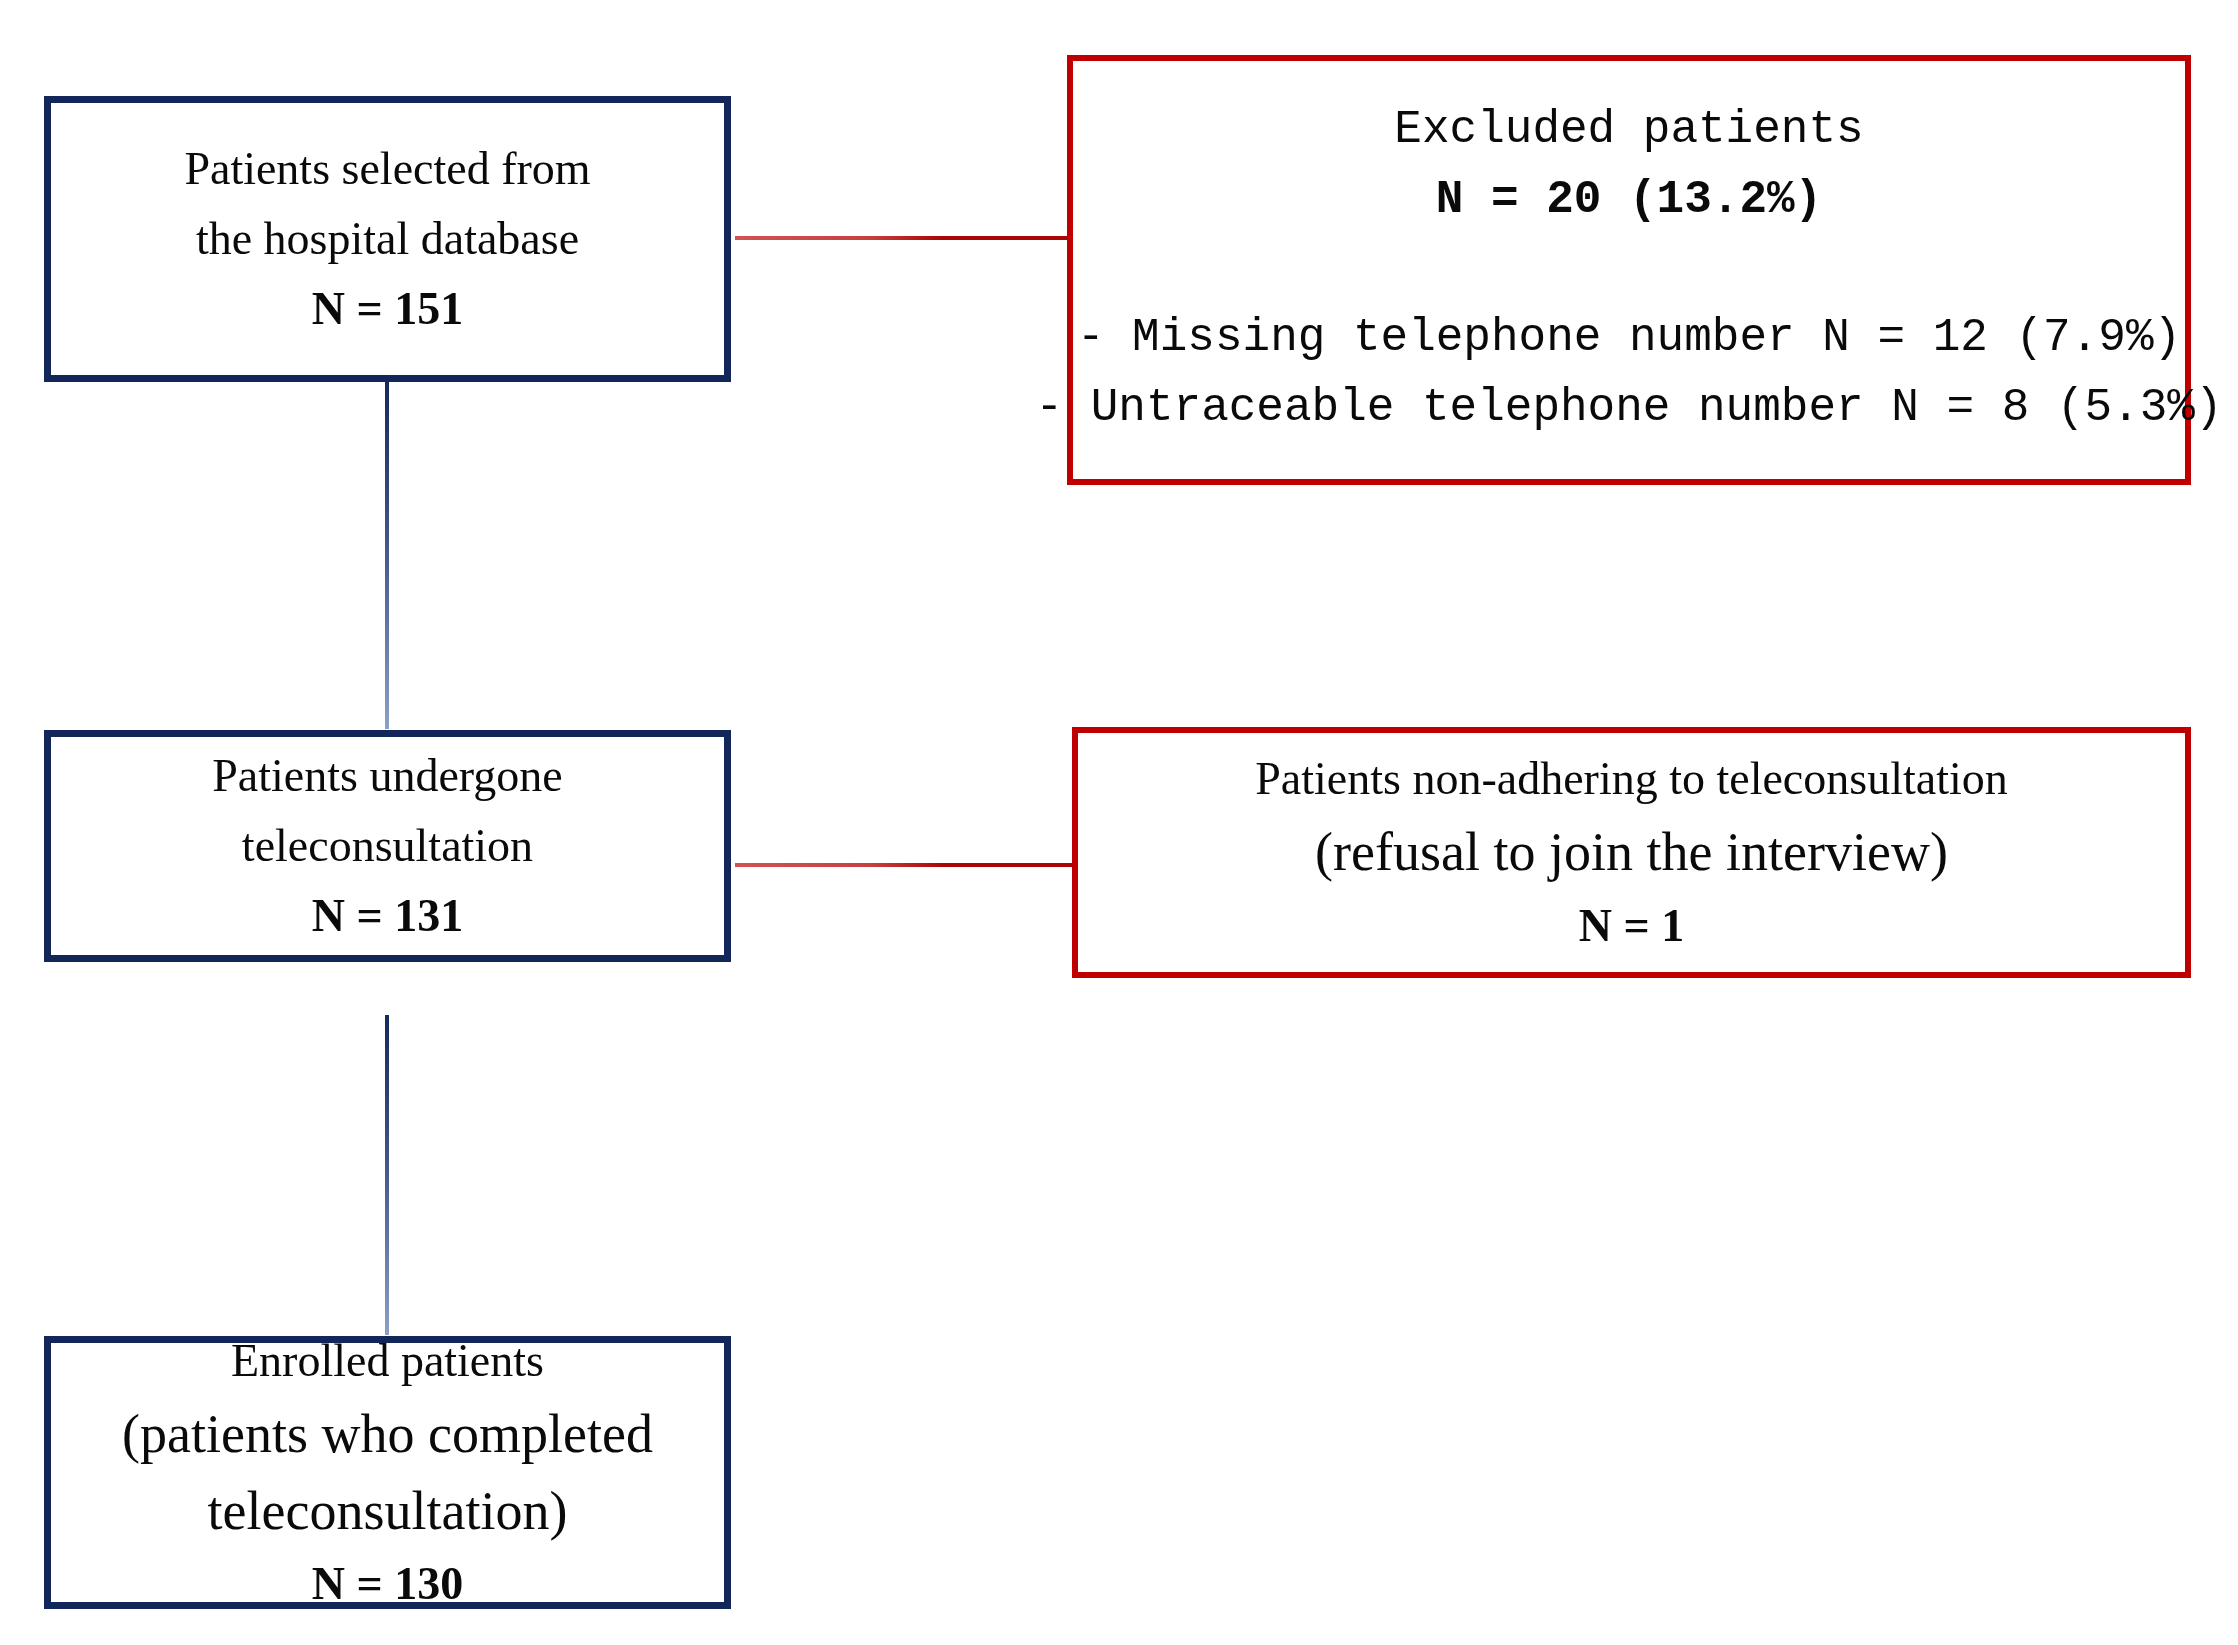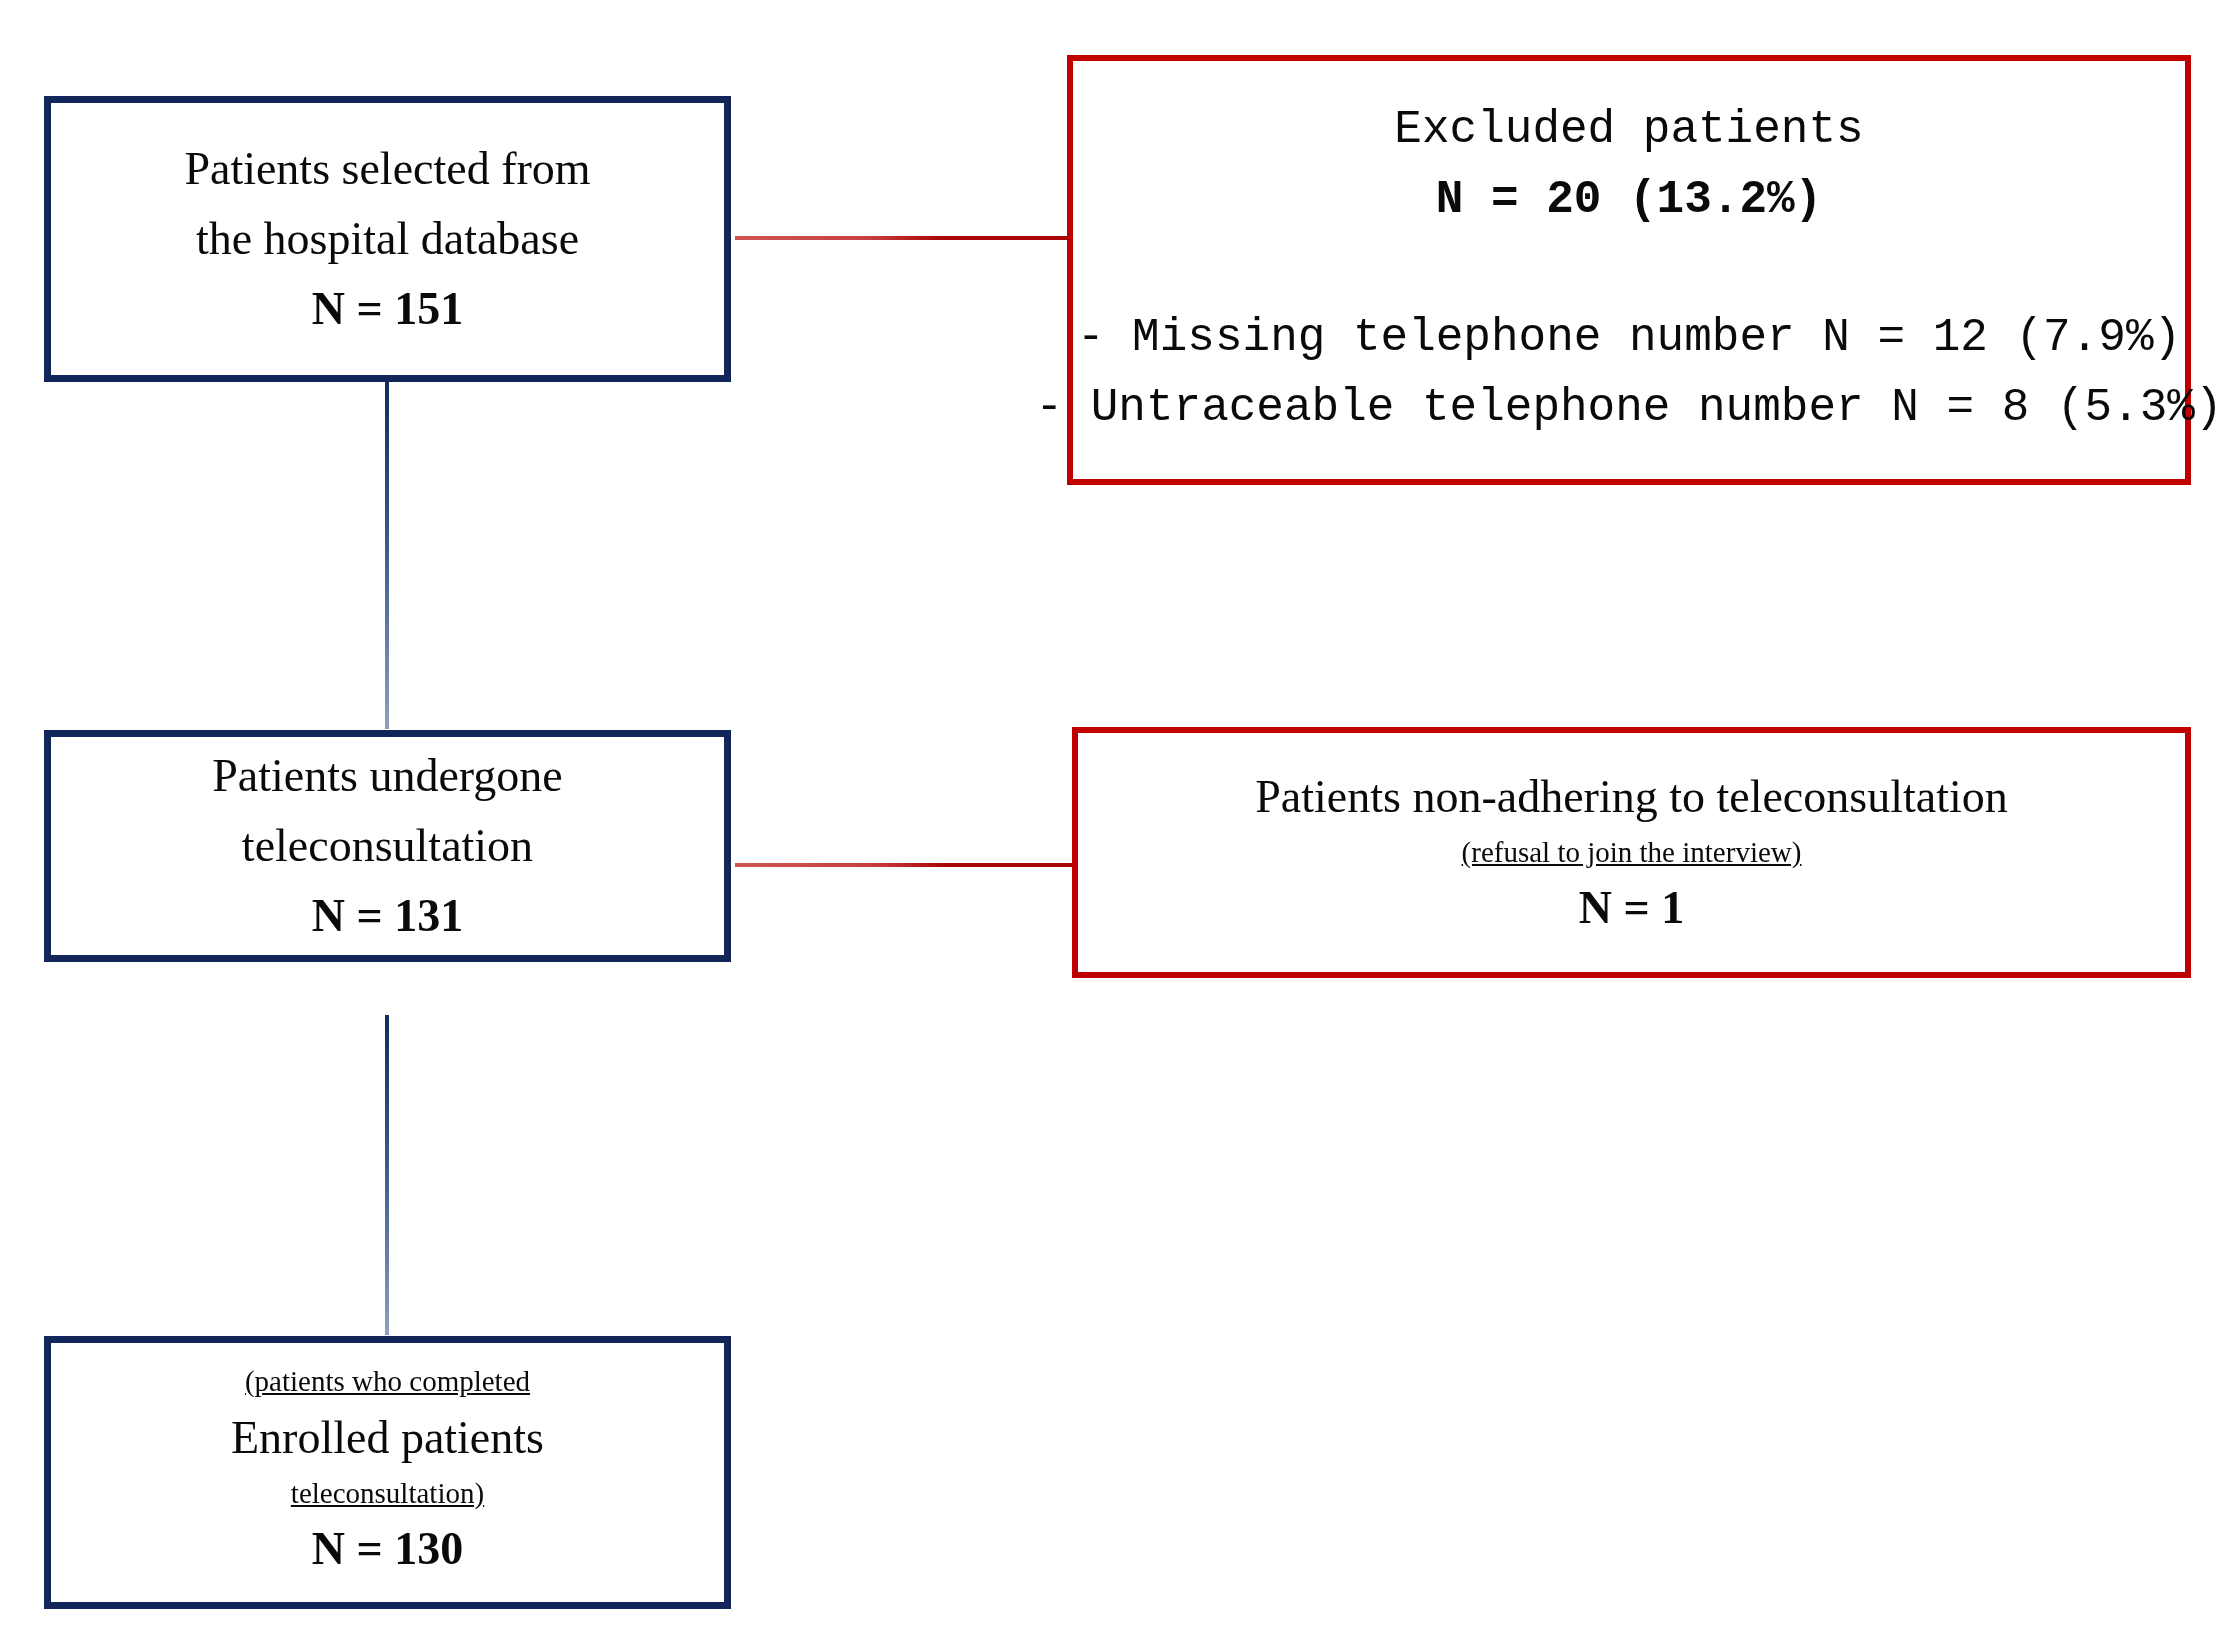--- a/index.html
+++ b/index.html
@@ -36,23 +36,22 @@
   .box.navy { border: 7.5px solid var(--navy); }
   .box.red  { border: 6.1px solid var(--red); }
 
   .line {
     font-size: 46px;
     line-height: 1.52;
     white-space: nowrap;
   }
   .line.bold { font-weight: bold; }
   .line.small {
-    font-size: 29px;
+    font-size: 54px;
     line-height: 1.42;
-    text-decoration: underline;
   }
   .gap { height: 68px; }
 
   #box-selected   { left: 44px;   top: 96px;  width: 687px; height: 286px; }
   #box-excluded   { left: 1067px; top: 55px;   width: 1124px; height: 430px; font-family: Liberation Mono, monospace; }
   #box-undergone  { left: 44px;   top: 730px; width: 687px; height: 232px; }
   #box-nonadhering{ left: 1072px; top: 727px; width: 1119px; height: 251px; }
   #box-enrolled   { left: 44px;   top: 1336px; width: 687px; height: 273px; }
 
   
@@ -100,20 +99,20 @@
     <div class="line bold">N = 131</div>
   </div>
 
   <div class="box red" id="box-nonadhering">
     <div class="line">Patients non-adhering to teleconsultation</div>
     <div class="line small">(refusal to join the interview)</div>
     <div class="line bold">N = 1</div>
   </div>
 
   <div class="box navy" id="box-enrolled">
+    <div class="line">Enrolled patients</div>
     <div class="line small">(patients who completed</div>
-    <div class="line">Enrolled patients</div>
     <div class="line small">teleconsultation)</div>
     <div class="line bold">N = 130</div>
   </div>
 
 </div>
 
 
 </body></html>

